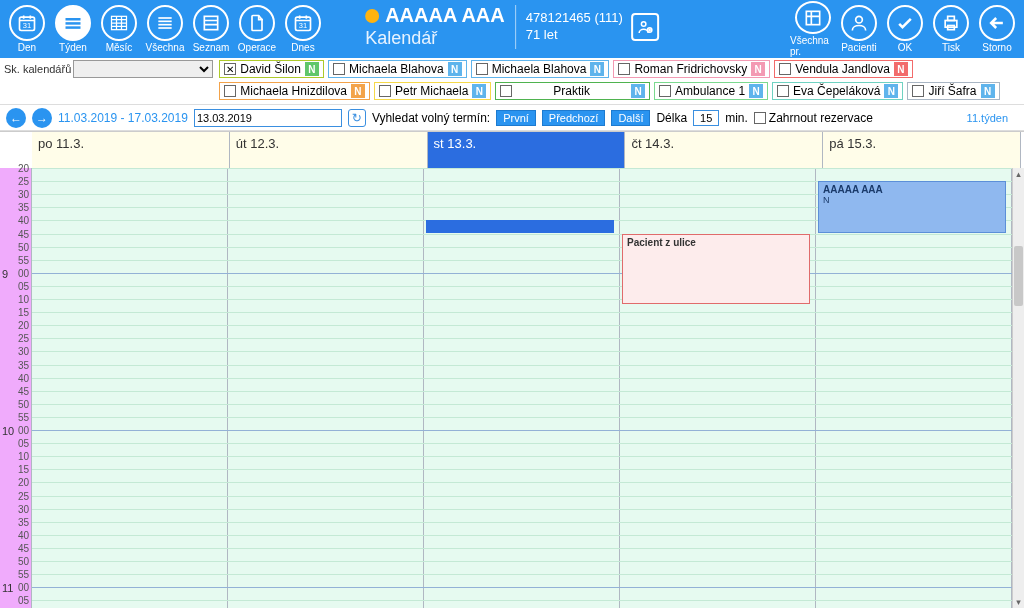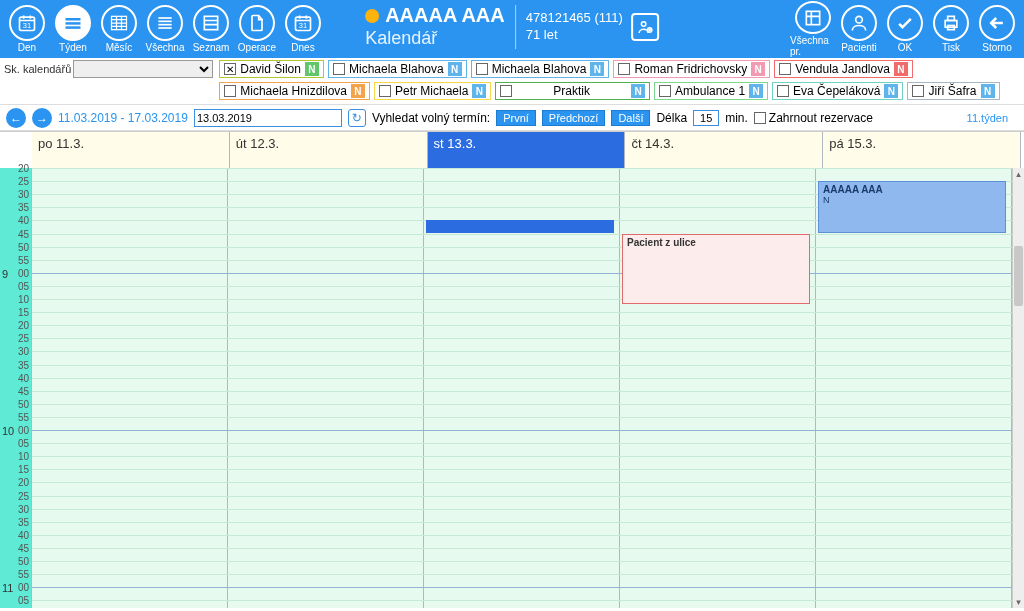--- a/index.html
+++ b/index.html
@@ -57,21 +57,21 @@
   .pill { background:#2a94f0; color:#fff; border:1px solid #1d7bd0; padding:1px 6px; font-size:11px; cursor:pointer; border-radius:0;}
   .len-input { width:26px; height:16px; border:1px solid #3a8fe0; text-align:center; font-size:11px;}
   .checkbox { width:12px; height:12px; border:1px solid #666; display:inline-block; vertical-align:middle; margin-right:3px;}
   .weeknum { margin-left:auto; color:#2a94f0; font-size:11px; padding-right:10px;}
 
   
   .grid-wrap { position:relative; height: calc(611px - 58px - 50px - 26px); overflow:hidden; border-top:1px solid #ccc; }
   .day-headers { position:absolute; left:32px; right:3px; top:0; height:36px; display:flex; background:#fffde9; z-index:2;}
   .day-h { flex:1; border-right:1px solid #b0b7c2; padding:4px 6px; font-size:13px; color:#333;}
   .day-h.selected { background:#2b6de0; color:#fff;}
-  .time-col { position:absolute; left:0; top:36px; bottom:0; width:32px; background:#5eead4; border-right:1px solid #b0b7c2; z-index:2;}
+  .time-col { position:absolute; left:0; top:36px; bottom:0; width:32px; background:#f0abfc; border-right:1px solid #b0b7c2; z-index:2;}
   .hour-label { position:absolute; left:2px; font-size:11px; color:#333;}
   .min-label { position:absolute; right:2px; font-size:10px; color:#555;}
   .grid-body { position:absolute; left:32px; right:12px; top:36px; bottom:0; }
   .col { position:absolute; top:0; bottom:0; border-right:1px solid #b0b7c2; background:#e6faf0;}
   .hline { position:absolute; left:0; right:0; height:1px; background:#c4e9d5;}
   .hline.hr { background:#93b1d6;}
   .event {
     position:absolute; border:1px solid; font-size:10px; padding:2px 4px; overflow:hidden;
   }
   .scroll-gutter { position:absolute; right:0; top:36px; bottom:0; width:12px; background:#eee; border-left:1px solid #ccc;}

